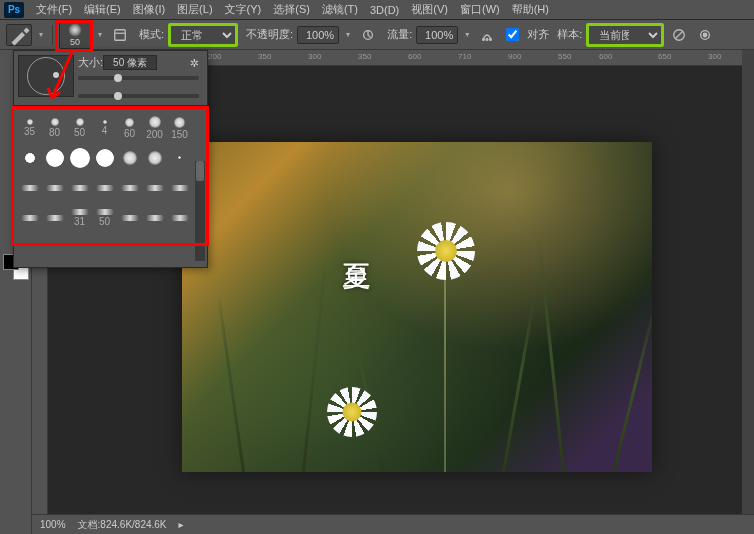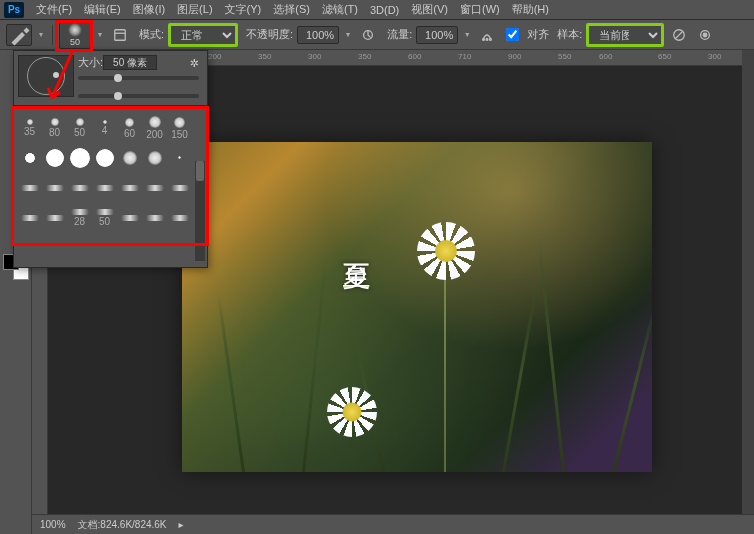--- a/index.html
+++ b/index.html
@@ -278,21 +278,21 @@
       <div class="brush-cell">
         <div class="bc-line"></div>
         <div class="bc-label"></div>
       </div>
       <div class="brush-cell">
         <div class="bc-line"></div>
         <div class="bc-label"></div>
       </div>
       <div class="brush-cell">
         <div class="bc-line"></div>
-        <div class="bc-label">28</div>
+        <div class="bc-label">31</div>
       </div>
       <div class="brush-cell">
         <div class="bc-line"></div>
         <div class="bc-label">50</div>
       </div>
       <div class="brush-cell">
         <div class="bc-line"></div>
         <div class="bc-label"></div>
       </div>
       <div class="brush-cell">

